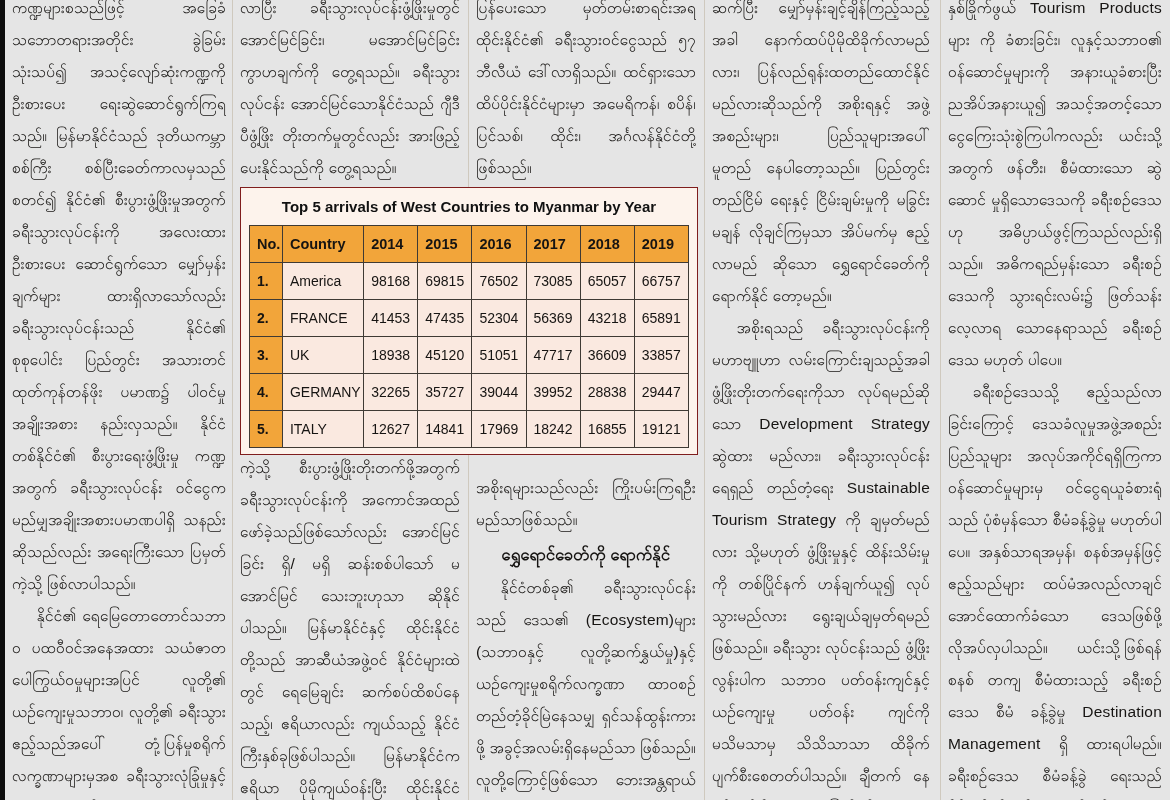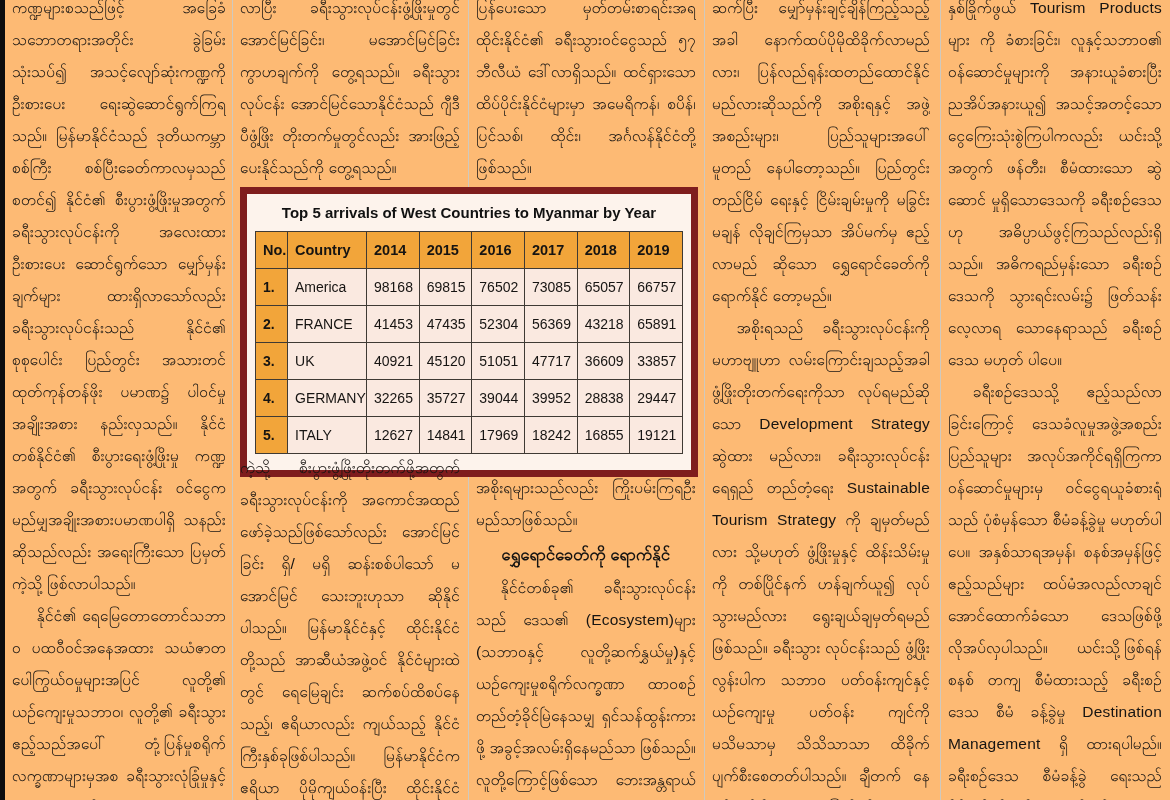--- a/index.html
+++ b/index.html
@@ -1,19 +1,19 @@
 <!DOCTYPE html>
 <html><head>
 <meta charset="utf-8">
 <style>
   html,body{margin:0;padding:0;}
   .page{
     position:relative;
     width:1170px;height:800px;
-    background:#fdba74;
+    background:#e5e5e5;
     overflow:hidden;
     font-family:"Liberation Sans","DejaVu Sans",sans-serif;
     color:#161412;
   }
   .left-edge{
     position:absolute;left:0;top:0;width:5px;height:800px;
     background:#0d0d0d;
   }
   .col-divider{
     position:absolute;top:0;width:1px;height:800px;
@@ -33,23 +33,23 @@
     text-align:center;
     font-size:16.5px;
     text-indent:0;
     margin:2px 0;
     white-space:pre-line;
   }
   
   .table-block{
     position:absolute;
     background:#fdf3ec;
-    border:7px solid #7f1d1d;
+    border:1px solid #7f1d1d;
     box-sizing:border-box;
-    padding:6px 8px 16px 8px;
+    padding:6px 8px 6px 8px;
   }
   .table-title{
     font-weight:bold;
     font-size:15px;
     text-align:center;
     color:#111;
     padding:4px 0 10px 0;
   }
   table.arrivals{
     width:100%;
@@ -151,21 +151,21 @@
             <td class="c-data">41453</td>
             <td class="c-data">47435</td>
             <td class="c-data">52304</td>
             <td class="c-data">56369</td>
             <td class="c-data">43218</td>
             <td class="c-data">65891</td>
           </tr>
           <tr>
             <td class="c-no">3.</td>
             <td class="c-data">UK</td>
-            <td class="c-data">40921</td>
+            <td class="c-data">18938</td>
             <td class="c-data">45120</td>
             <td class="c-data">51051</td>
             <td class="c-data">47717</td>
             <td class="c-data">36609</td>
             <td class="c-data">33857</td>
           </tr>
           <tr>
             <td class="c-no">4.</td>
             <td class="c-data">GERMANY</td>
             <td class="c-data">32265</td>

